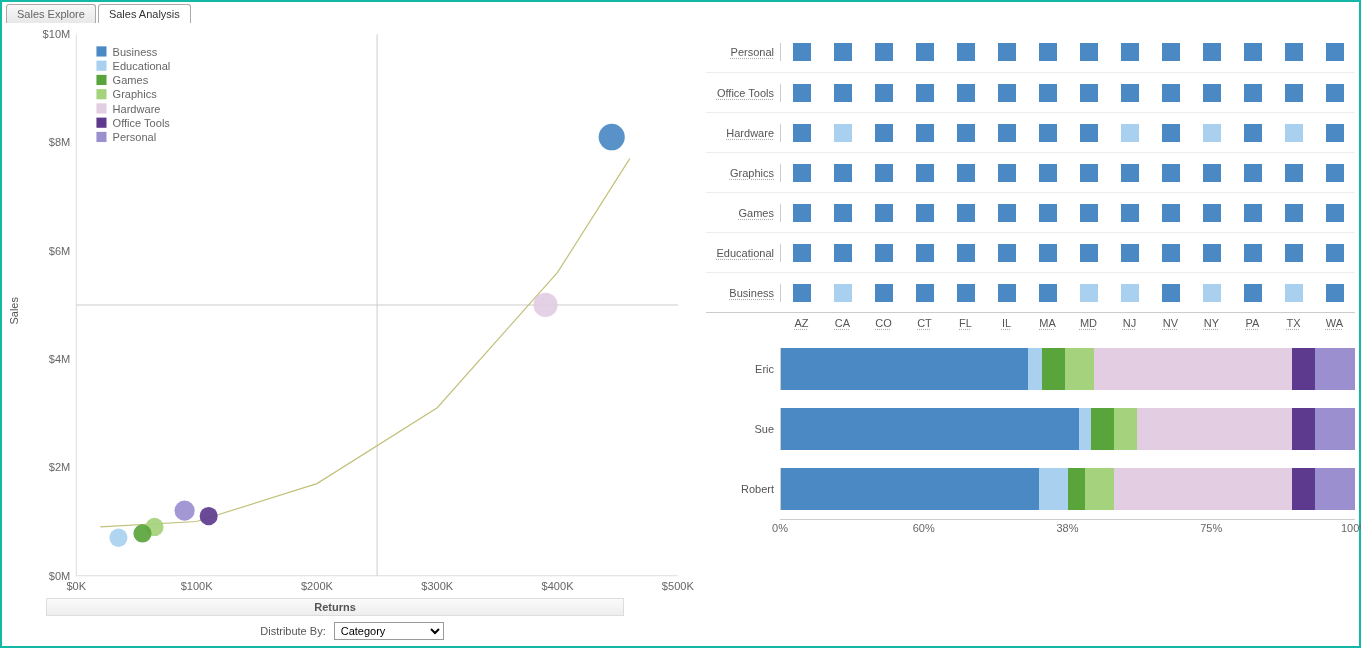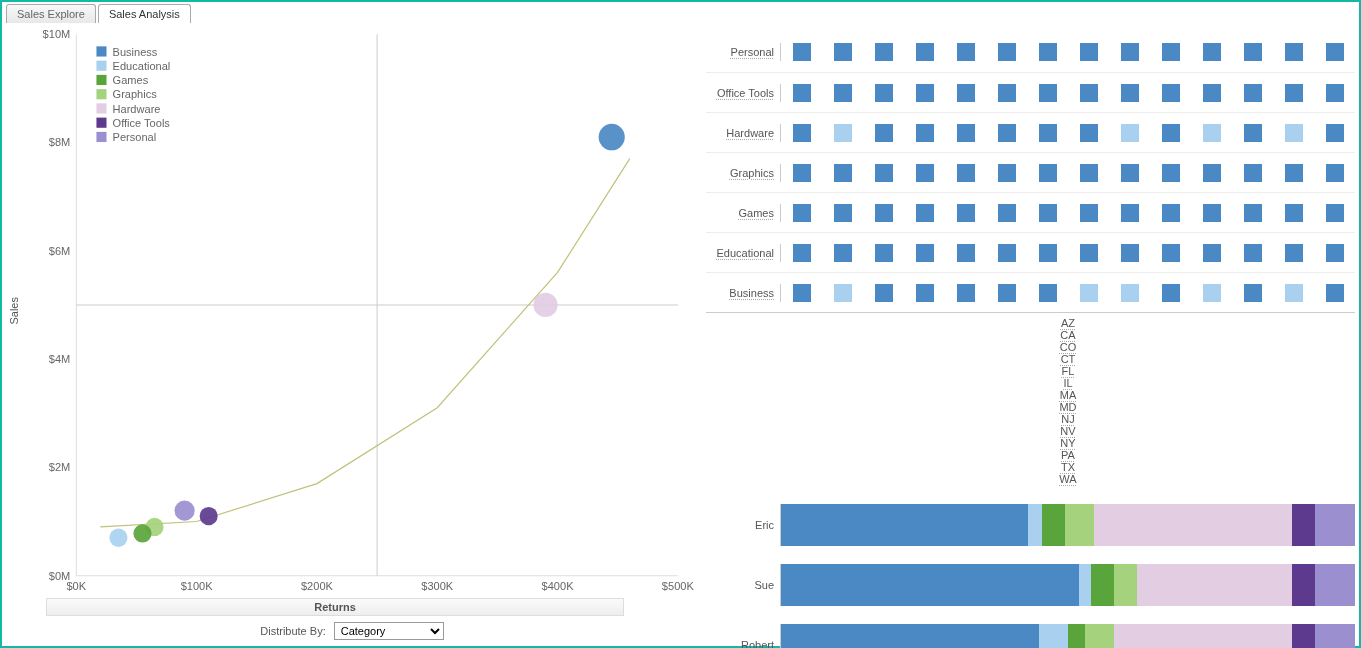--- a/index.html
+++ b/index.html
@@ -597,21 +597,21 @@
               <div class="hm-cell">
                 <div class="hm-sq" style="background: rgb(169, 209, 239);"></div>
               </div>
               <div class="hm-cell">
                 <div class="hm-sq" style="background: rgb(74, 137, 196);"></div>
               </div>
             </div>
           </div>
           <div class="hm-xaxis">
             <div class="hm-rowlabel">&nbsp;</div>
-            <div class="hm-cells" style="border-left: 1px solid transparent; flex-direction: column;">
+            <div class="hm-cells" style="border-left: 1px solid transparent;">
               <div class="hm-xcell">AZ</div>
               <div class="hm-xcell">CA</div>
               <div class="hm-xcell">CO</div>
               <div class="hm-xcell">CT</div>
               <div class="hm-xcell">FL</div>
               <div class="hm-xcell">IL</div>
               <div class="hm-xcell">MA</div>
               <div class="hm-xcell">MD</div>
               <div class="hm-xcell">NJ</div>
               <div class="hm-xcell">NV</div>

